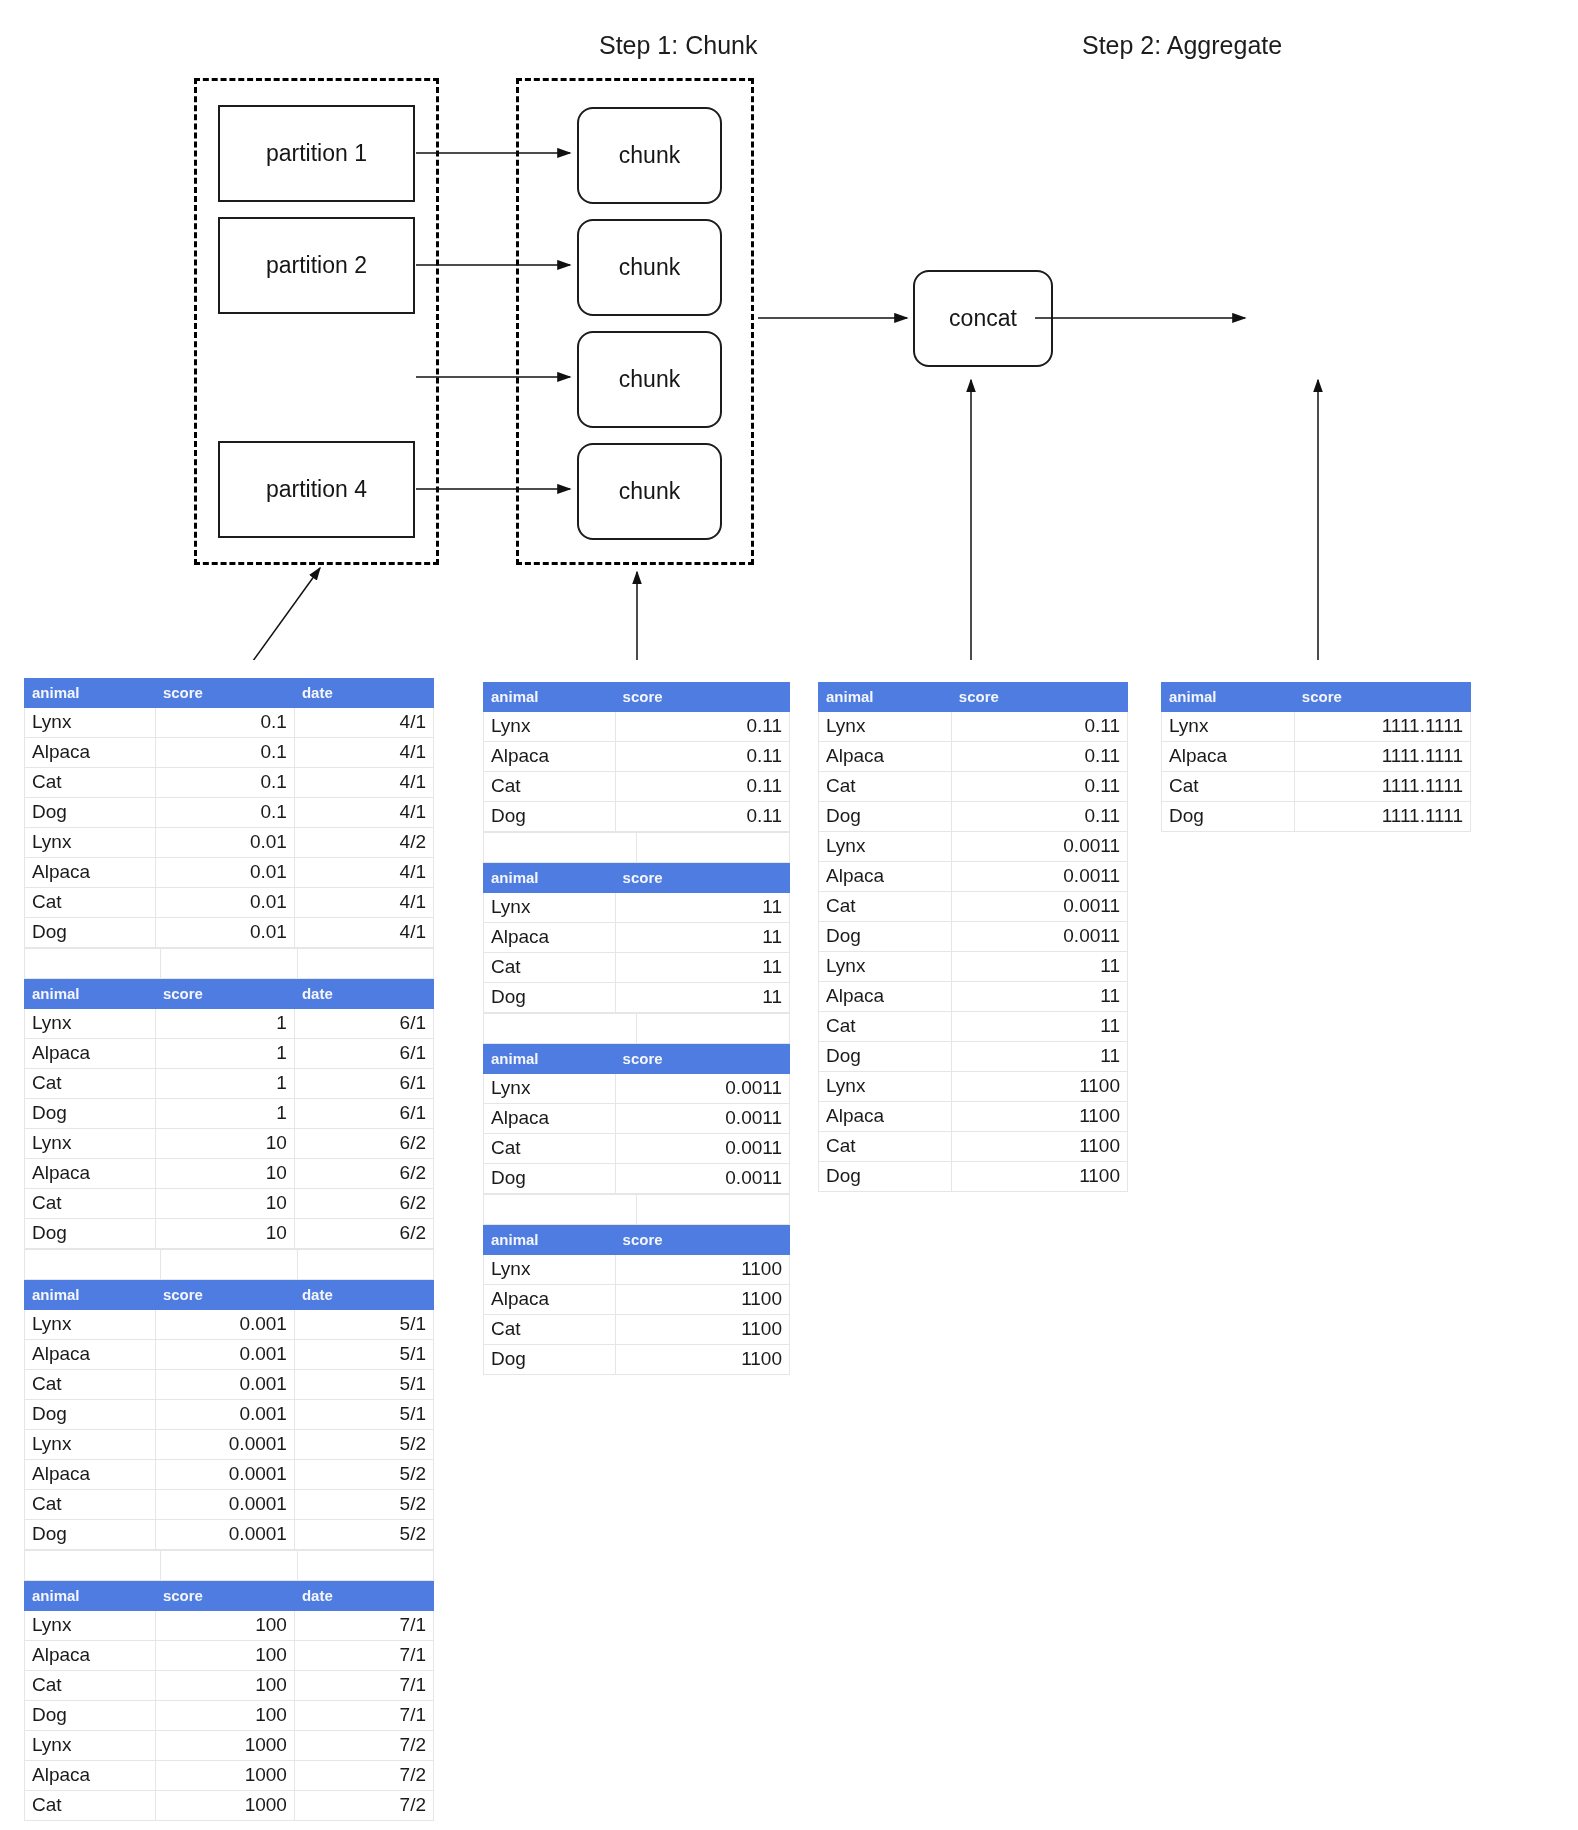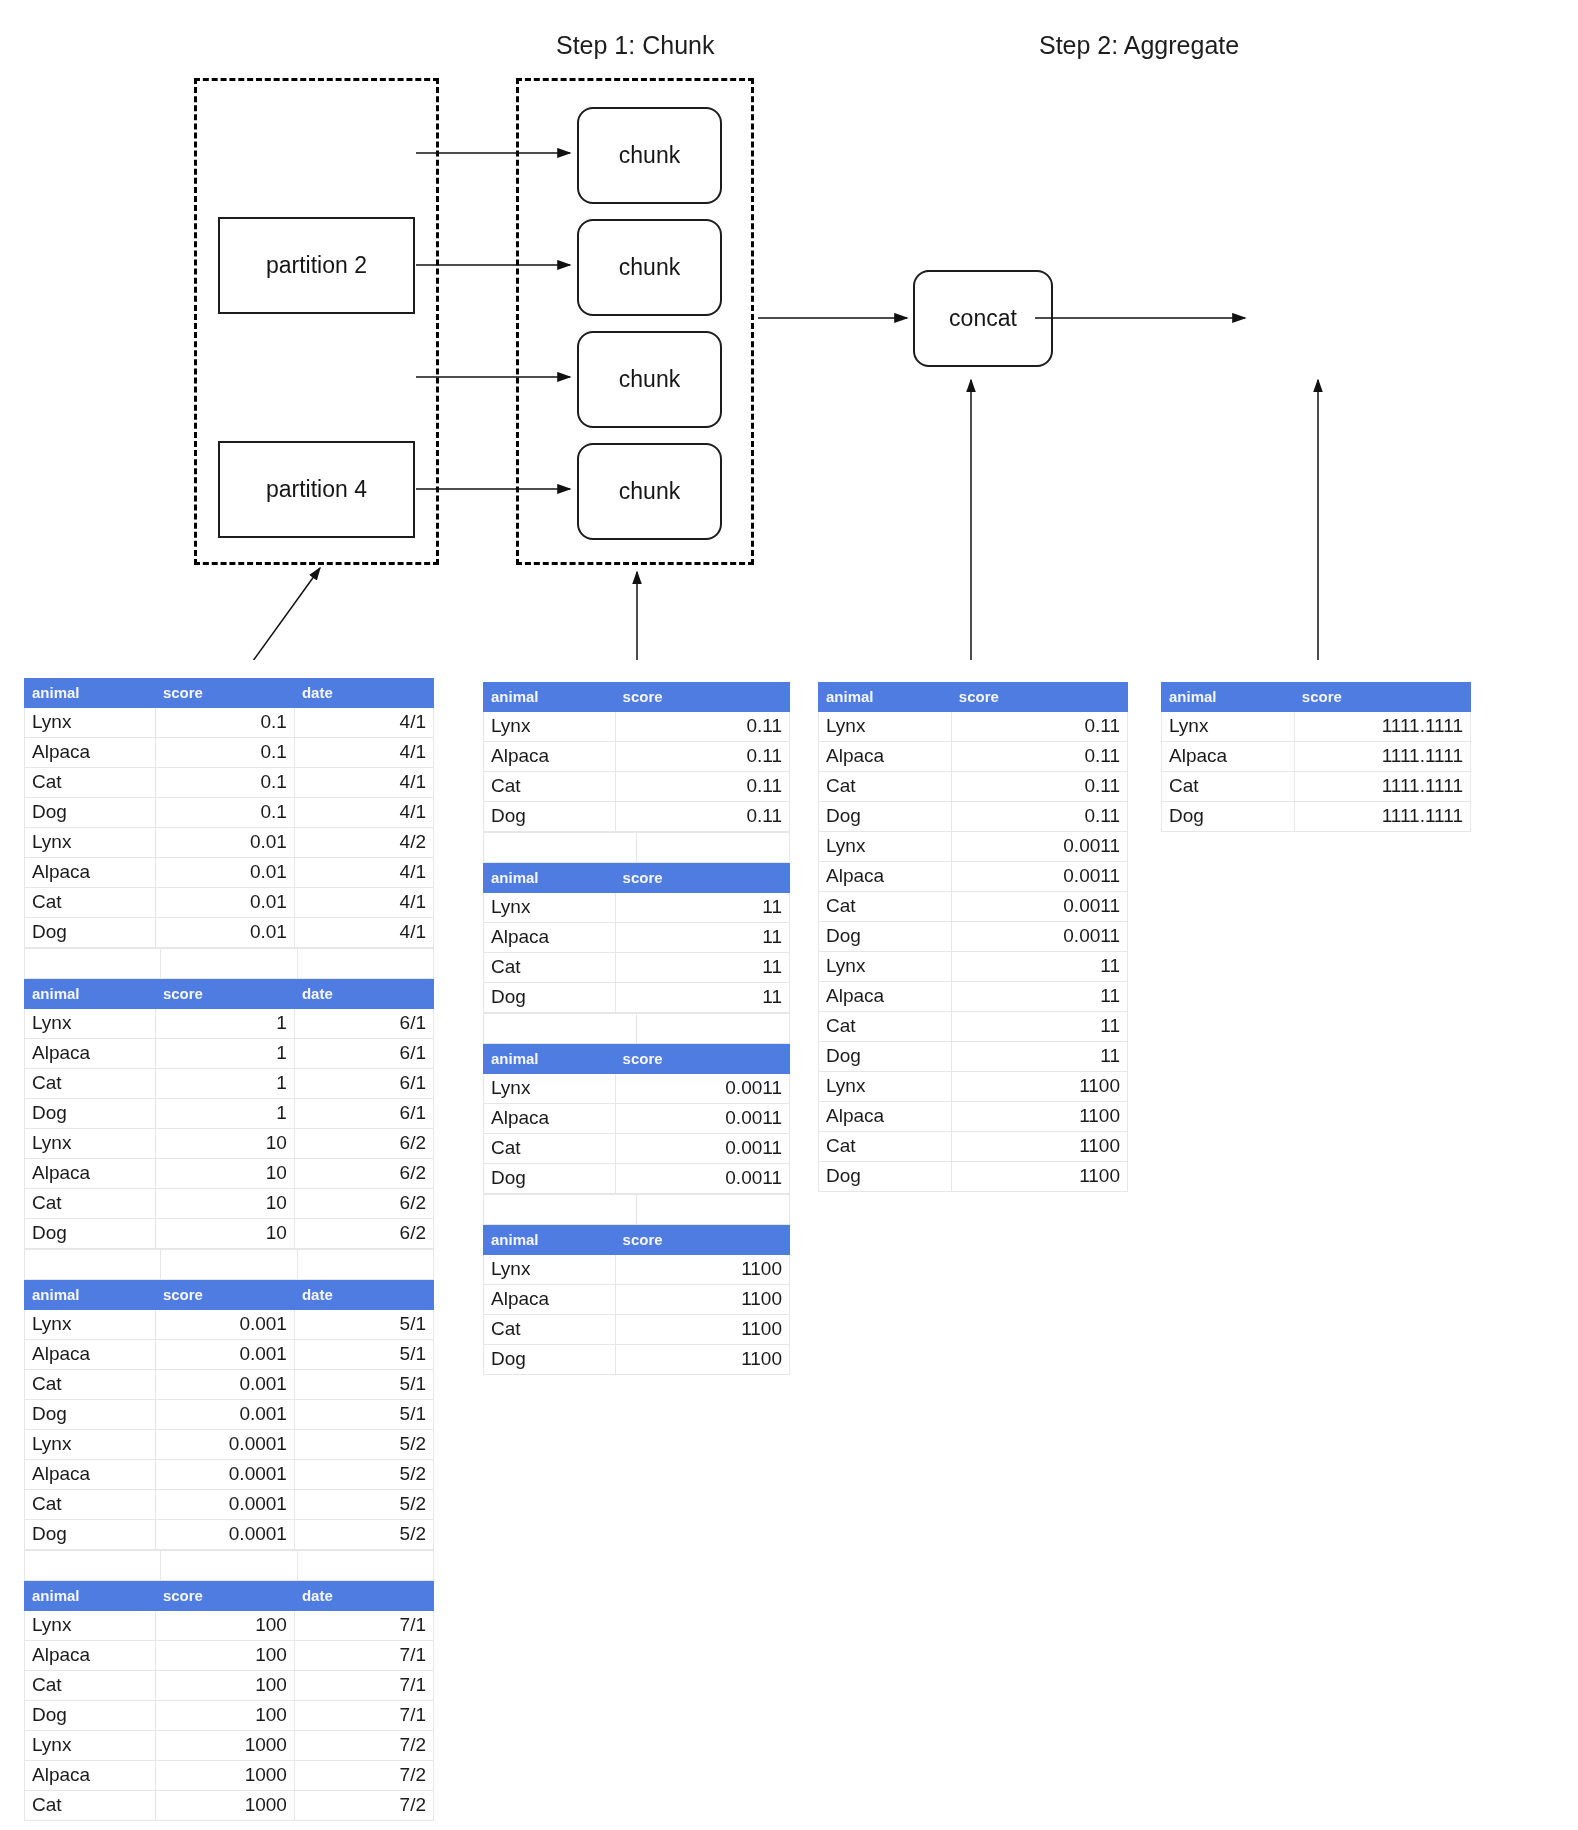--- a/index.html
+++ b/index.html
@@ -21,20 +21,21 @@
     position: absolute;
     left: 0; top: 0;
     width: 1578px; height: 660px;
   }
   .step-title {
     position: absolute;
     font-size: 25px;
     color: #1d1d1d;
     white-space: nowrap;
     font-family: "Liberation Sans", sans-serif;
+    margin-left: 43px;
   }
   #step1-title { left: 556px; top: 31px; }
   #step2-title { left: 1039px; top: 31px; }
 
   .dashed-group {
     position: absolute;
     border: 3px dashed #000;
   }
   #partition-group { left: 194px; top: 78px; width: 245px; height: 487px; }
   #chunk-group     { left: 516px; top: 78px; width: 238px; height: 487px; }
@@ -139,20 +140,21 @@
 <div id="page">
 
   <div id="diagram">
 
     <div class="step-title" id="step1-title">Step 1: Chunk</div>
     <div class="step-title" id="step2-title">Step 2: Aggregate</div>
 
     <div class="dashed-group" id="partition-group"></div>
     <div class="dashed-group" id="chunk-group"></div>
 
+    <div class="part-box" style="top:105px">partition 1</div>
     <div class="part-box" style="top:217px">partition 2</div>
     <div class="part-box" style="top:441px">partition 4</div>
 
     <div class="chunk-box" style="top:107px">chunk</div>
     <div class="chunk-box" style="top:219px">chunk</div>
     <div class="chunk-box" style="top:331px">chunk</div>
     <div class="chunk-box" style="top:443px">chunk</div>
 
     <div class="proc-box" id="concat-box">concat</div>
 

